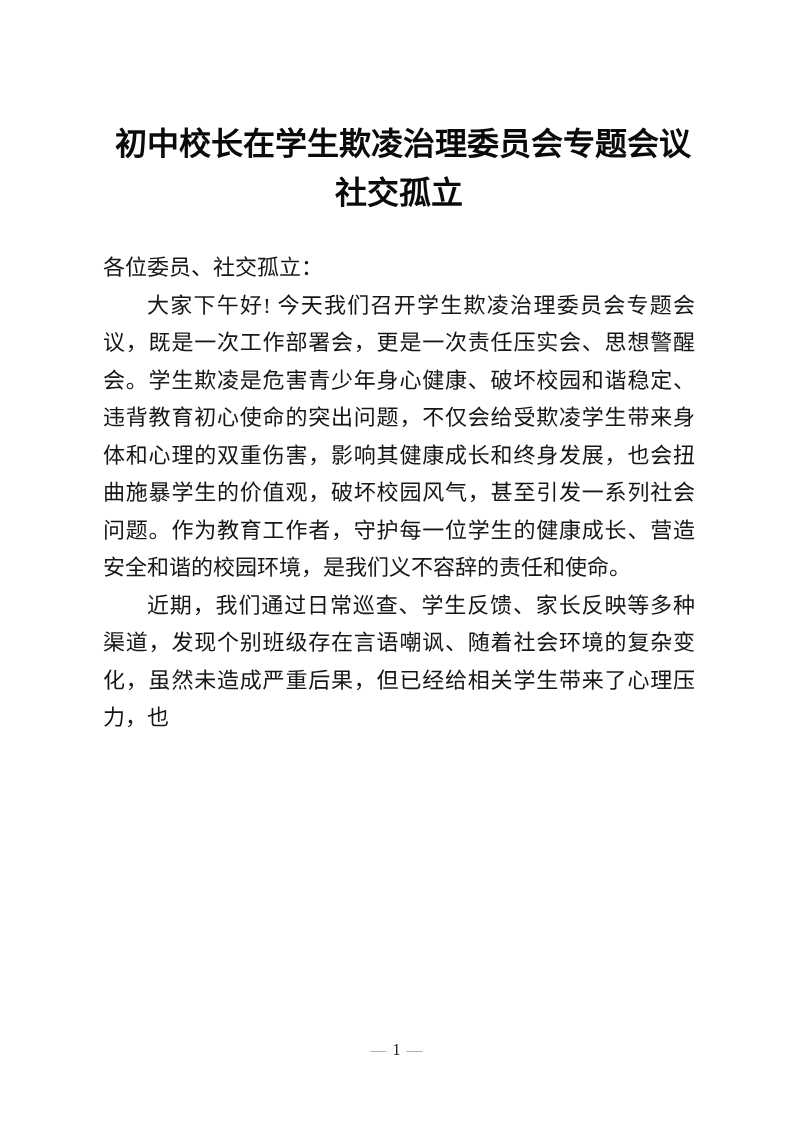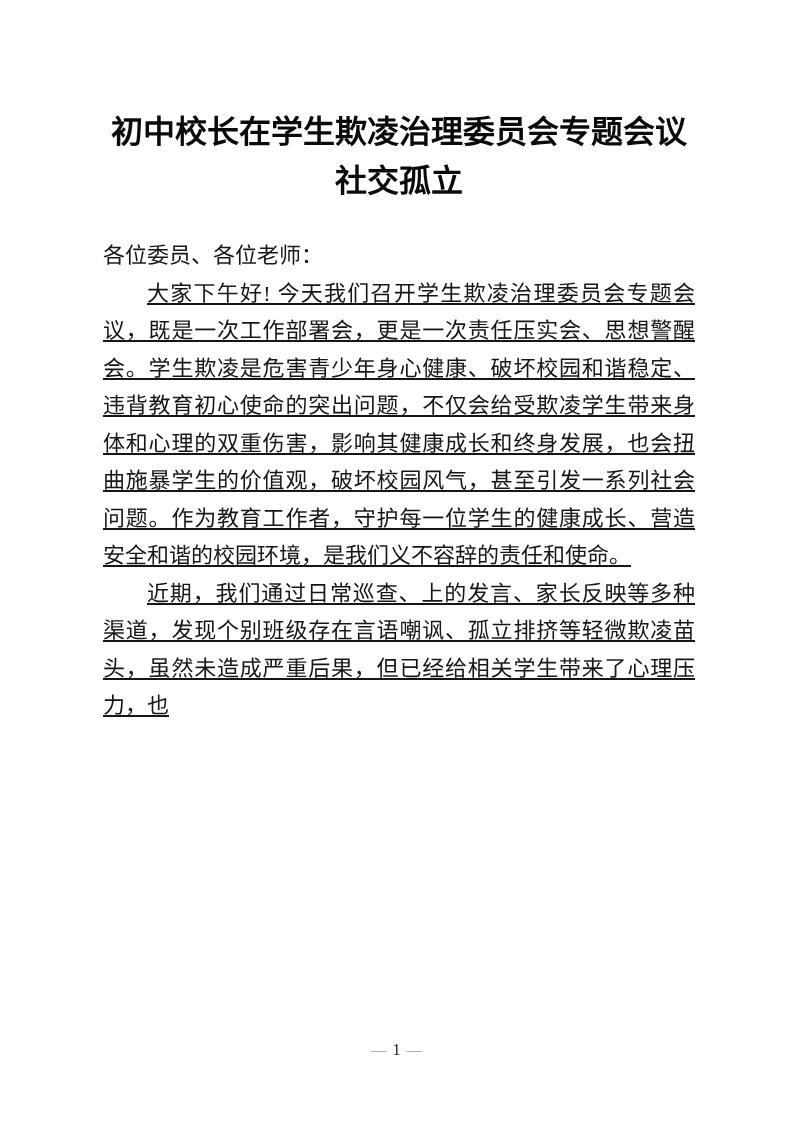--- a/index.html
+++ b/index.html
@@ -34,21 +34,20 @@
     margin-top: 31px;
     font-size: 22px;
     line-height: 37.5px;
     text-align: justify;
     text-justify: inter-ideograph;
     color: #161616;
   }
   .para {
     margin: 0;
     text-indent: 2em;
-    text-decoration: underline;
   }
   .para-salutation {
     margin: 0;
     text-indent: 0;
   }
   .page-footer {
     position: absolute;
     left: 0;
     right: 0;
     bottom: 62px;
@@ -63,28 +62,28 @@
   }
   .page-number {
     color: #1a1a1a;
   }
 </style>
 </head>
 <body>
 
 <div class="page">
 
-  <h1 class="doc-title" style="margin:0;">
+  <h1 class="doc-title" style="margin:12px;">
     <div class="title-line">初中校长在学生欺凌治理委员会专题会议</div>
     <div class="title-line">社交孤立</div>
   </h1>
 
   <div class="doc-body">
-    <p class="para-salutation">各位委员、各位老师：</p>
+    <p class="para-salutation">各位委员、社交孤立：</p>
     <p class="para">大家下午好! 今天我们召开学生欺凌治理委员会专题会议，既是一次工作部署会，更是一次责任压实会、思想警醒会。学生欺凌是危害青少年身心健康、破坏校园和谐稳定、违背教育初心使命的突出问题，不仅会给受欺凌学生带来身体和心理的双重伤害，影响其健康成长和终身发展，也会扭曲施暴学生的价值观，破坏校园风气，甚至引发一系列社会问题。作为教育工作者，守护每一位学生的健康成长、营造安全和谐的校园环境，是我们义不容辞的责任和使命。</p>
-    <p class="para">近期，我们通过日常巡查、上的发言、家长反映等多种渠道，发现个别班级存在言语嘲讽、孤立排挤等轻微欺凌苗头，虽然未造成严重后果，但已经给相关学生带来了心理压力，也</p>
+    <p class="para">近期，我们通过日常巡查、学生反馈、家长反映等多种渠道，发现个别班级存在言语嘲讽、随着社会环境的复杂变化，虽然未造成严重后果，但已经给相关学生带来了心理压力，也</p>
   </div>
 
   <div class="page-footer">
     <span class="footer-dash">—</span><span class="page-number">1</span><span class="footer-dash">—</span>
   </div>
 
 </div>
 
 </body></html>

